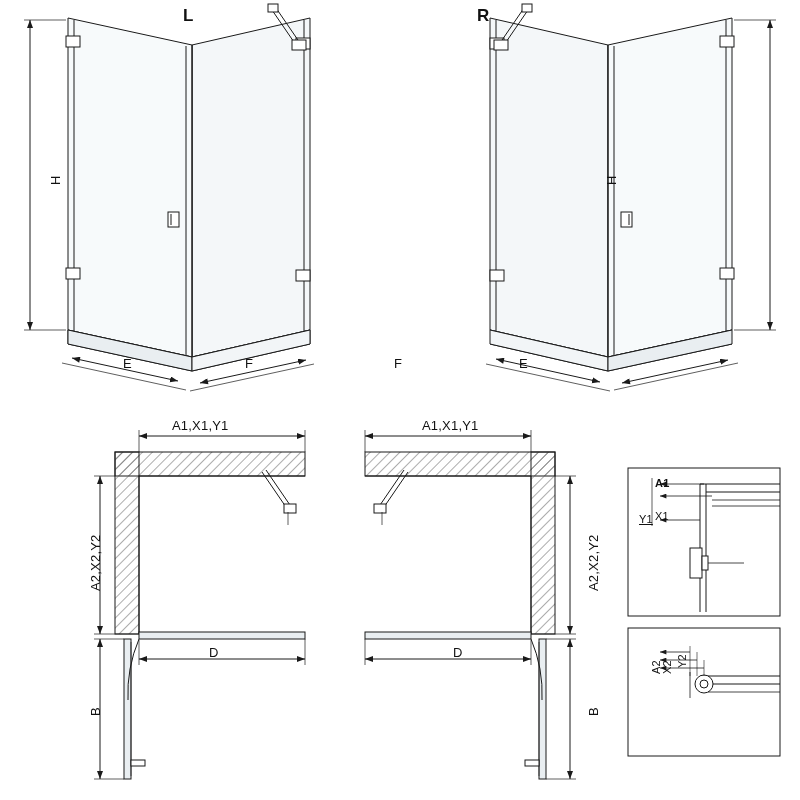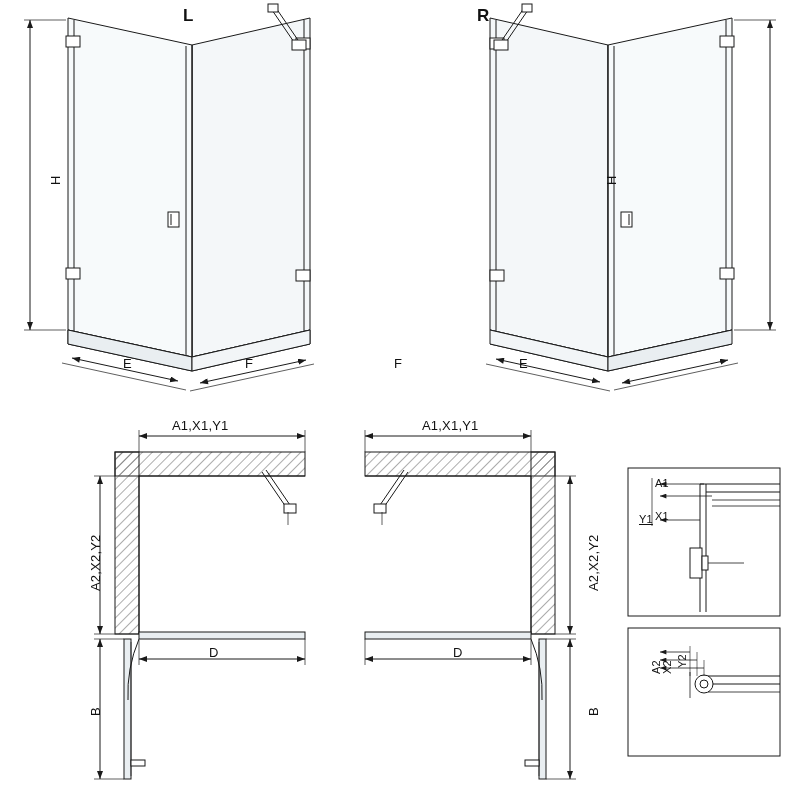--- a/index.html
+++ b/index.html
@@ -260,21 +260,21 @@
 
 <div class="lbl rot" style="left:88px;top:591px;transform:rotate(-90deg);">A2,X2,Y2</div>
 <div class="lbl rot" style="left:586px;top:591px;transform:rotate(-90deg);">A2,X2,Y2</div>
 
 <div class="lbl" style="left:209px;top:645px;">D</div>
 <div class="lbl" style="left:453px;top:645px;">D</div>
 
 <div class="lbl rot" style="left:88px;top:716px;transform:rotate(-90deg);">B</div>
 <div class="lbl rot" style="left:586px;top:716px;transform:rotate(-90deg);">B</div>
 
-<div class="lbl small" style="left:655px;top:477px;">A1</div>
+<div class="lbl small" style="left:655px;top:477px;font-weight:bold;">A1</div>
 <div class="lbl small" style="left:655px;top:489px;margin-top:21px;">X1</div>
 <div class="lbl small" style="left:639px;top:513px;text-decoration:underline;">Y1</div>
 
 <div class="lbl small rot" style="left:650px;top:674px;transform:rotate(-90deg);">A2</div>
 <div class="lbl small rot" style="left:661px;top:674px;transform:rotate(-90deg);">X2</div>
 <div class="lbl small rot" style="left:676px;top:668px;transform:rotate(-90deg);">Y2</div>
 
 </div>
 
 </body></html>

